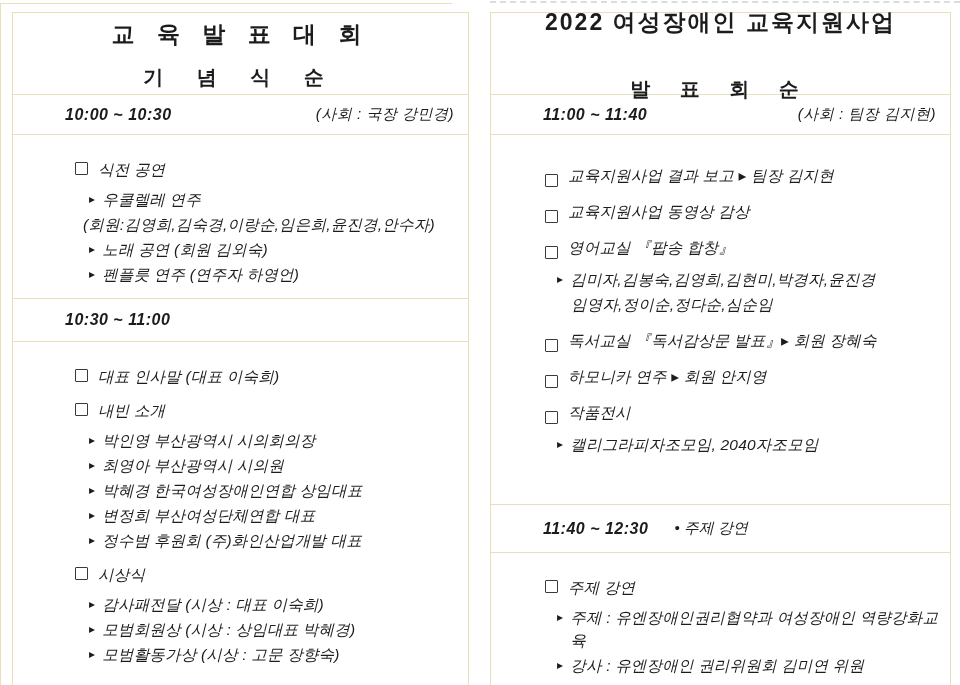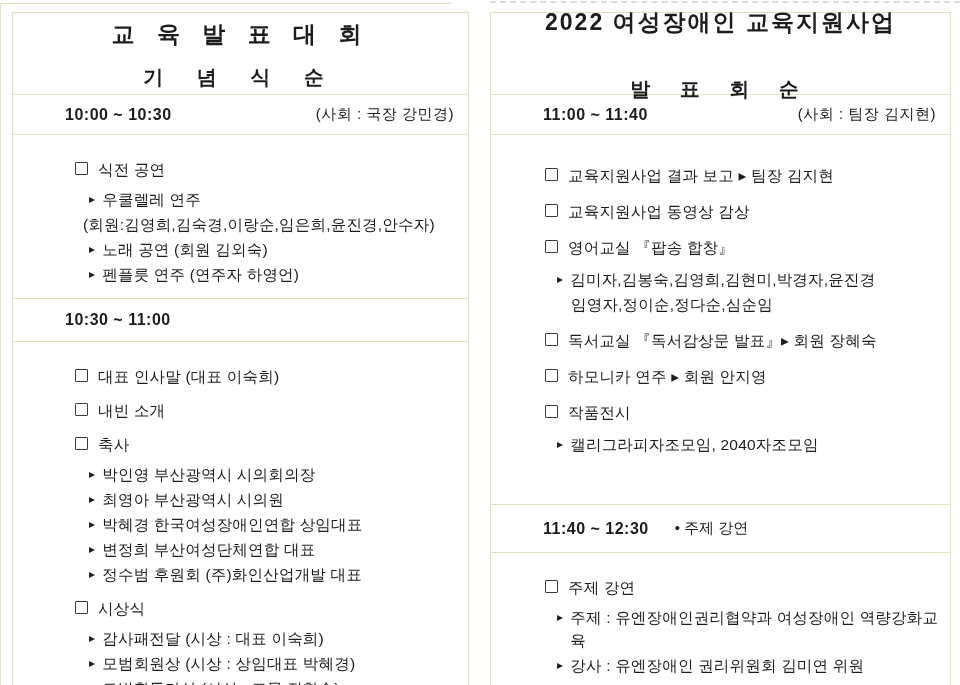--- a/index.html
+++ b/index.html
@@ -39,21 +39,21 @@
     font-size:23px;font-weight:700;margin:2px 0 0 0;line-height:1.25;
   }
   #col-left .title{letter-spacing:8px;}
   #col-right .title{letter-spacing:2px;}
   .subtitle{
     font-size:20px;font-weight:700;margin:8px 0 0 0;line-height:1.2;
   }
   #col-left .subtitle{letter-spacing:14px;}
   #col-right .subtitle{letter-spacing:12px;margin-top:40px;}
 
-  .row{border-top:1px solid var(--border-color);}
+  .row{border-top:1px solid var(--border-color);font-style:italic;}
   .time-row{
     display:flex;align-items:center;padding:9px 14px 9px 52px;
   }
   .time{font-weight:700;font-size:16px;letter-spacing:0.5px;}
   .note{margin-left:26px;font-size:15px;}
   .host{margin-left:auto;font-size:15px;letter-spacing:0.5px;}
 
   .items-row{padding:12px 10px 10px 0;}
   .item{display:flex;align-items:flex-start;font-size:15.5px;line-height:23px;letter-spacing:0.2px;}
   .item .txt{flex:1;}
@@ -78,21 +78,21 @@
 
   
   #col-left  .r0{min-height:40px;}
   #col-left  .r1{min-height:144px;}
   #col-left  .r2{min-height:43px;}
   #col-left  .r3{min-height:380px;}
   #col-right .r0{min-height:40px;}
   #col-right .r1{min-height:322px;padding-top:16px;}
   #col-right .r2{min-height:48px;margin-top:36px;}
   #col-right .r3{min-height:140px;}
-  #col-right .r1 .item.checkbox{margin:13px 0 9px 0;}
+  #col-right .r1 .item.checkbox{margin:13px 0 9px 0;align-items:flex-end;}
 </style>
 </head>
 <body>
 
 <div class="top-rule-left"></div>
 <div class="top-rule-right"></div>
 <div class="left-edge-rule"></div>
 
 <section class="box" id="col-left">
   <header>
@@ -130,24 +130,20 @@
       </div>
       <div class="row r3 items-row">
         <div class="item checkbox">
           <span class="cb-glyph"></span>
           <span class="txt">대표 인사말 (대표 이숙희)</span>
         </div>
         <div class="item checkbox">
           <span class="cb-glyph"></span>
           <span class="txt">내빈 소개</span>
         </div>
-        <div class="item checkbox">
-          <span class="cb-glyph"></span>
-          <span class="txt">축사</span>
-        </div>
         <div class="item bullet">
           <span class="bullet-glyph">▸</span>
           <span class="txt">박인영 부산광역시 시의회의장</span>
         </div>
         <div class="item bullet">
           <span class="bullet-glyph">▸</span>
           <span class="txt">최영아 부산광역시 시의원</span>
         </div>
         <div class="item bullet">
           <span class="bullet-glyph">▸</span>

